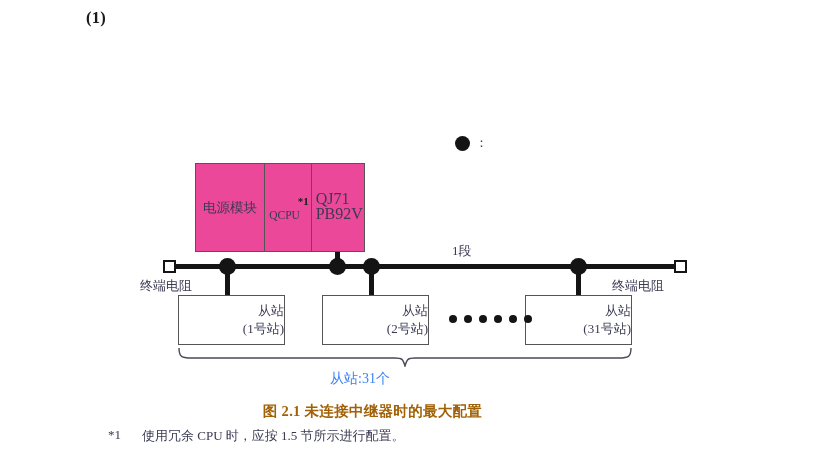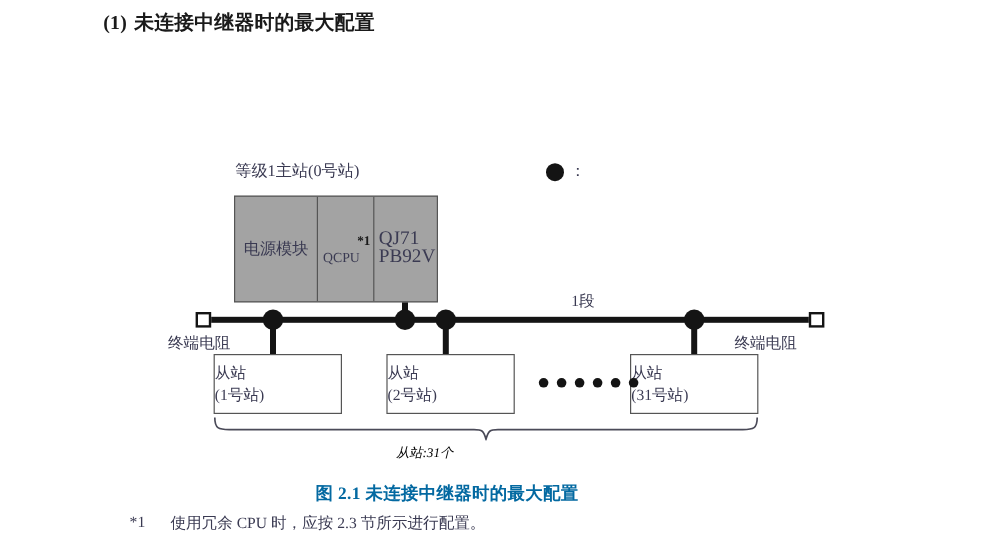--- a/index.html
+++ b/index.html
@@ -25,76 +25,74 @@
 
   
   #legend{left:455px;top:14px;display:flex;align-items:center;font-size:13px;color:#3a3a52;white-space:nowrap;}
   #legend .legend-dot{width:15px;height:15px;border-radius:50%;background:#141414;display:inline-block;margin-right:5px;}
   #legend .legend-sep{margin-right:3px;}
 
   
   #master-label{left:196px;top:14px;font-size:13.5px;color:#3a3a52;white-space:nowrap;}
 
   
-  #master-box{left:195px;top:43px;width:170px;height:89px;border:1.6px solid #555;background:#a3a3a3;box-sizing:border-box;display:flex;}
+  #master-box{left:195px;top:43px;width:170px;height:89px;border:1.6px solid #555;background:#ec4899;box-sizing:border-box;display:flex;}
   #master-box .cell{position:relative;box-sizing:border-box;display:flex;align-items:center;justify-content:center;}
   #master-box .cell.c1{width:70px;border-right:1.6px solid #555;font-size:13.5px;color:#3a3a52;}
   #master-box .cell.c2{width:47px;border-right:1.6px solid #555;}
   #master-box .cell.c3{width:53px;}
   #qcpu-text{position:absolute;left:4px;bottom:30px;font-size:11.5px;color:#3a3a52;}
   #qcpu-note{position:absolute;right:2px;bottom:44px;font-size:11px;font-weight:bold;color:#1a1a1a;}
   #pb92v-text{position:absolute;left:4px;bottom:30px;font-size:16px;line-height:15px;color:#3a3a52;}
 
   
   #bus-line{left:170px;top:144px;width:511px;height:4.5px;background:#141414;}
   .term{width:13px;height:13px;border:2px solid #141414;background:#fff;box-sizing:border-box;}
   #term-left{left:163px;top:140px;}
   #term-right{left:674px;top:140px;}
   #term-left-label{left:140px;top:157px;font-size:13px;color:#3a3a52;white-space:nowrap;}
   #term-right-label{left:612px;top:157px;font-size:13px;color:#3a3a52;white-space:nowrap;}
-  #segment-label{left:452px;top:122px;font-size:13px;color:#3a3a52;white-space:nowrap;margin-left:24px;}
+  #segment-label{left:452px;top:122px;font-size:13px;color:#3a3a52;white-space:nowrap;}
 
   .node{width:17px;height:17px;border-radius:50%;background:#141414;top:138px;}
   .drop{width:4.5px;background:#141414;}
 
   
   .slave{height:50px;width:107px;border:1.6px solid #555;background:#fff;box-sizing:border-box;
-         display:flex;flex-direction:column;align-items:flex-start;justify-content:center;
+         display:flex;flex-direction:column;align-items:flex-end;justify-content:center;
          font-size:13px;line-height:18px;color:#3a3a52;top:175px;}
 
   #ellipsis{left:449px;top:195px;display:flex;gap:7px;align-items:center;}
   #ellipsis span{width:8px;height:8px;border-radius:50%;background:#141414;display:block;}
 
   
   #brace{left:178px;top:227px;width:454px;height:20px;}
-  #brace-label{left:330px;top:250px;font-size:11px;color:#000000;white-space:nowrap;font-style:italic;}
+  #brace-label{left:330px;top:250px;font-size:14px;color:#3b82f6;white-space:nowrap;}
 
   
-  #fig-caption{left:0;top:402px;width:745px;text-align:center;font-weight:bold;font-size:14.5px;color:#0369a1;letter-spacing:.3px;}
+  #fig-caption{left:0;top:402px;width:745px;text-align:center;font-weight:bold;font-size:14.5px;color:#a16207;letter-spacing:.3px;}
   #footnote{left:108px;top:427px;display:flex;font-size:13px;color:#3a3a52;white-space:nowrap;}
   #footnote .fn-mark{width:34px;}
 </style>
 </head>
 <body>
 
 <div class="abs" id="heading">
   <div class="h-row">
     <span class="h-num">(1)</span>
-    <span>未连接中继器时的最大配置</span>
   </div>
 </div>
 
 <div class="abs" id="diagram">
 
   <div class="abs" id="legend">
     <span class="legend-dot"></span>
     <span class="legend-sep">：</span>
   </div>
 
-  <div class="abs" id="master-label">等级1主站(0号站)</div>
 
   <div class="abs" id="master-box">
     <div class="cell c1">
       <span>电源模块</span>
     </div>
     <div class="cell c2">
       <span id="qcpu-text">QCPU</span>
       <span id="qcpu-note">*1</span>
     </div>
     <div class="cell c3">
@@ -147,14 +145,14 @@
 
   <svg class="abs" id="brace" viewBox="0 0 454 20" preserveAspectRatio="none">
     <path d="M1,1 C1,10 4,11 13,11 L217,11 C224,11 225,12 227,19 C229,12 230,11 237,11 L441,11 C450,11 453,10 453,1" fill="none" stroke="#4a4a58" stroke-width="1.4"></path>
   </svg>
   <div class="abs" id="brace-label">从站:31个</div>
 </div>
 
 <div class="abs" id="fig-caption">图 2.1  未连接中继器时的最大配置</div>
 <div class="abs" id="footnote">
   <span class="fn-mark">*1</span>
-  <span>使用冗余 CPU 时，应按 2.3 节所示进行配置。</span>
+  <span>使用冗余 CPU 时，应按 1.5 节所示进行配置。</span>
 </div>
 
 </body></html>

